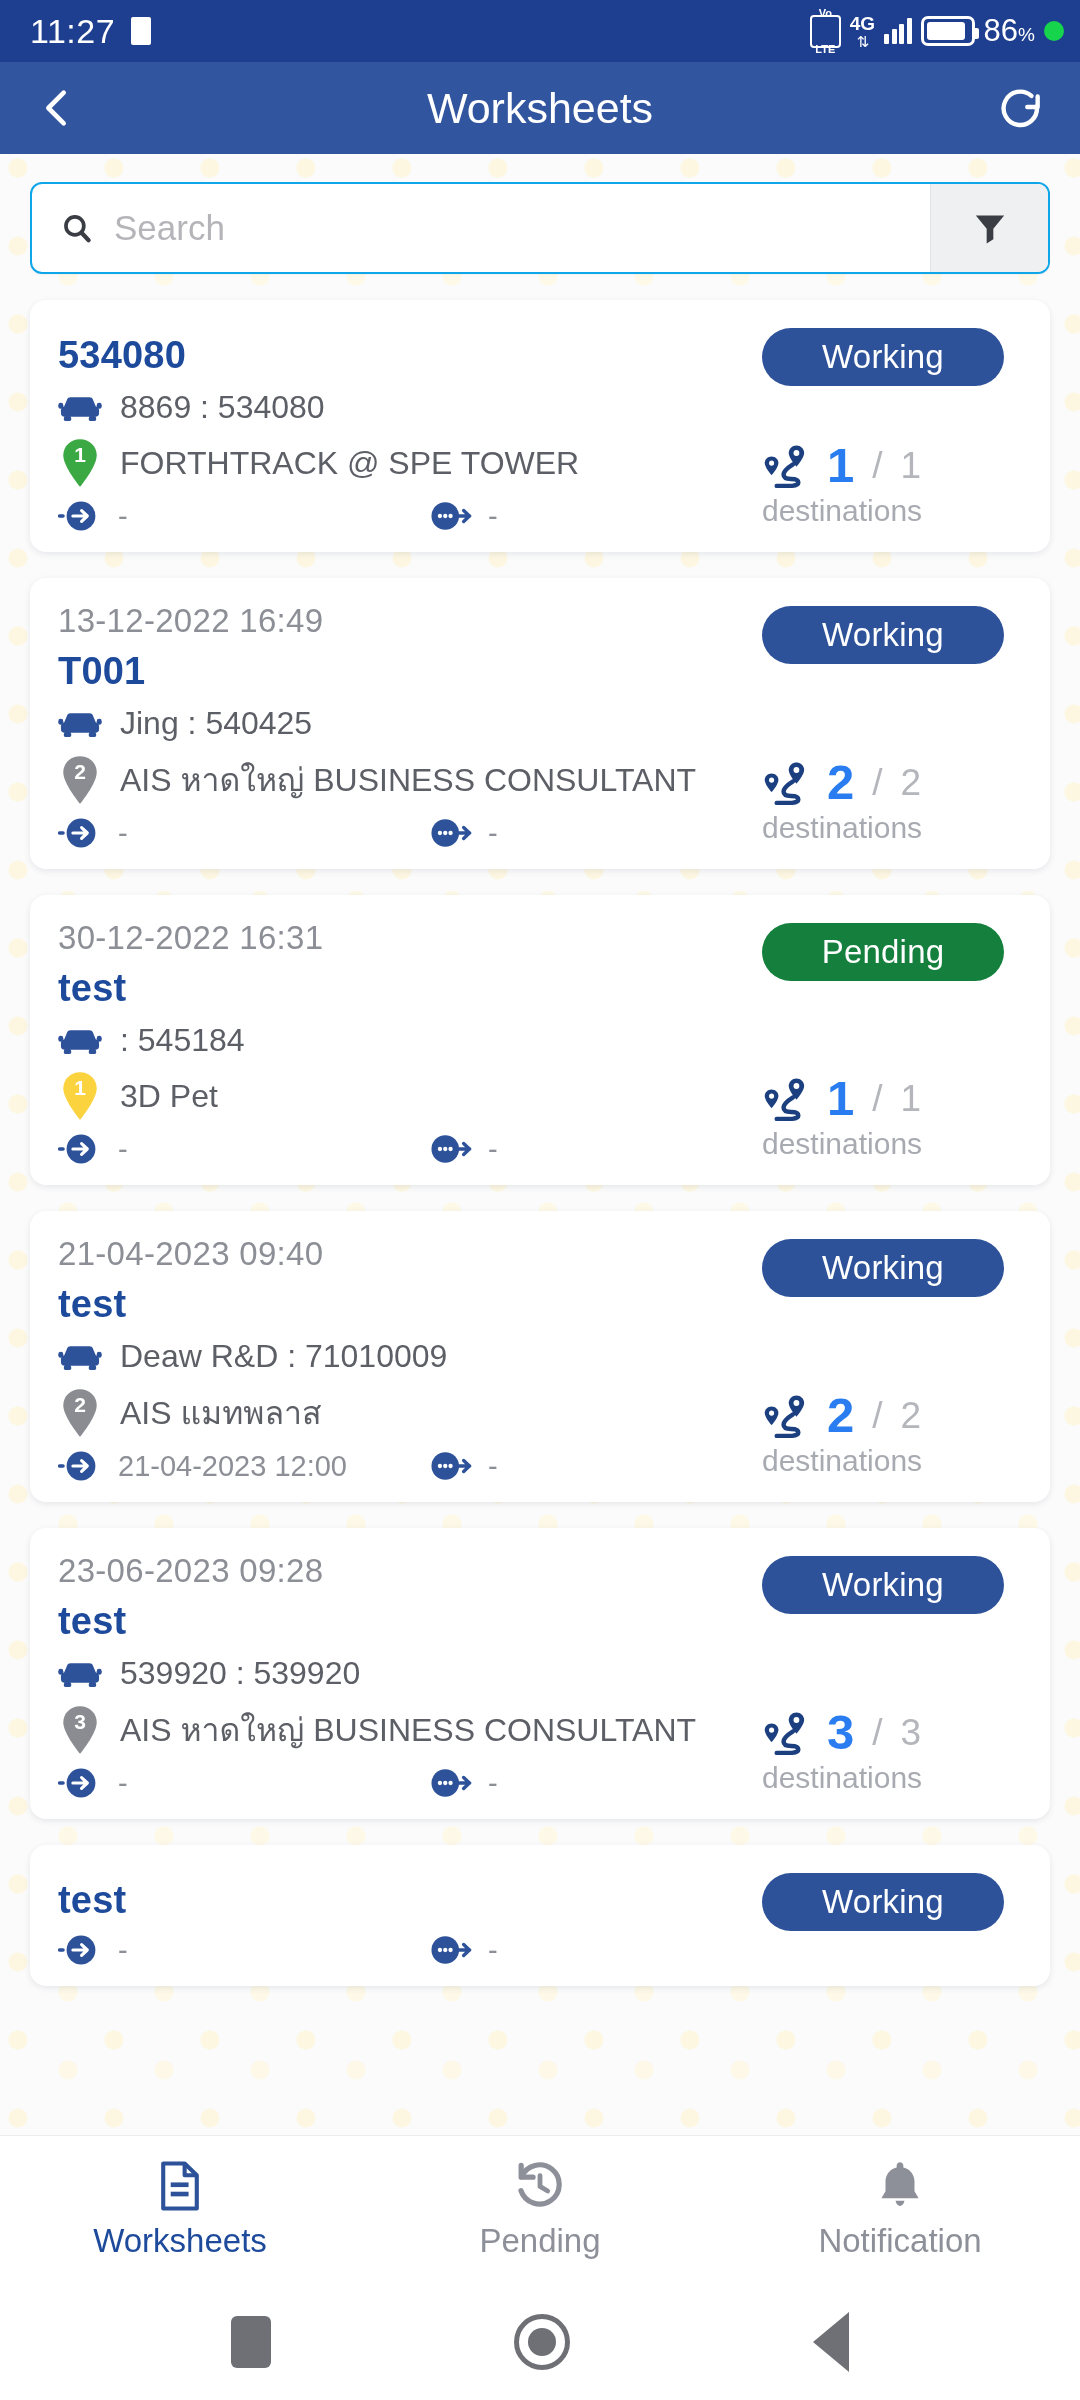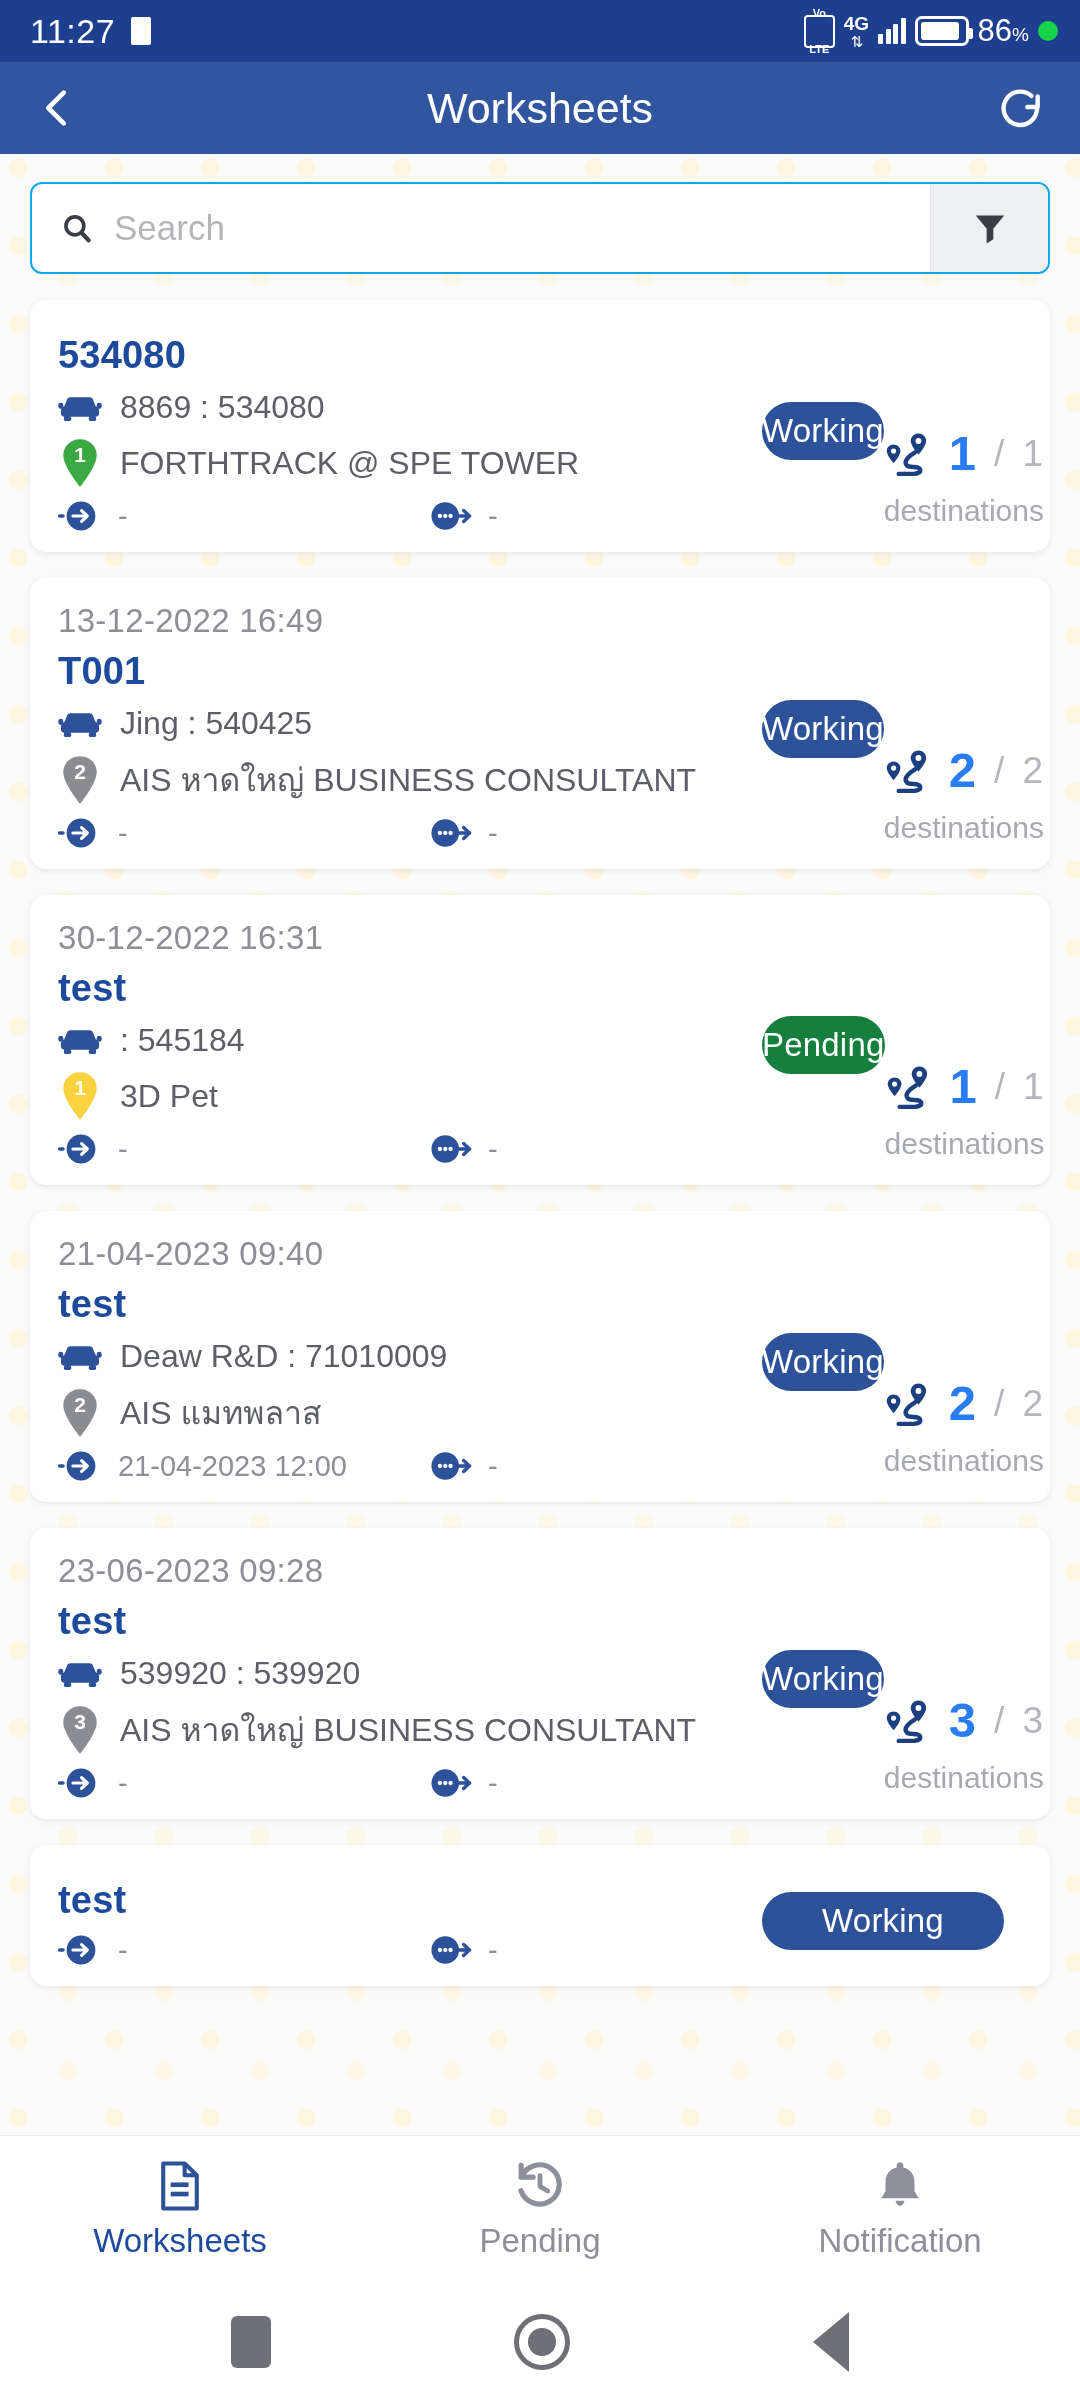--- a/index.html
+++ b/index.html
@@ -8,21 +8,21 @@
     font-family:"Liberation Sans", sans-serif;
     background:#ffffff;
     overflow:hidden;
   }
   #screen{ position:relative; width:1080px; height:2400px; background:#fafafa; overflow:hidden; }
 
   
   .statusbar{
     height:62px; background:#1e3f8f; color:#fff;
     display:flex; align-items:center; justify-content:space-between;
-    padding:0 22px 0 30px;
+    padding:0 16px 0 30px;
   }
   .sb-left{ display:flex; align-items:center; gap:16px; }
   .sb-clock{ font-size:34px; letter-spacing:.5px; }
   .sb-appicon{ width:20px; height:28px; background:#fff; border-radius:2px; }
   .sb-right{ display:flex; align-items:center; gap:9px; }
   .volte{
     border:2.5px solid #fff; border-radius:4px; width:31px; height:33px;
     display:flex; flex-direction:column; align-items:center; justify-content:center;
     font-size:11px; line-height:11px; font-weight:bold;gap:25px;
   }
@@ -89,21 +89,21 @@
   .cards{ position:relative; z-index:1; margin-top:26px; }
   .card{
     background:#fff; border-radius:16px;
     box-shadow:0 2px 6px rgba(40,50,80,.10);
     padding:24px 28px 18px 28px;
     margin-bottom:26px;
     position:relative;
     display:flex;
   }
   .card-main{ flex:1; min-width:0; }
-  .card-side{ width:260px; flex:none; display:flex; flex-direction:row; align-items:center; }
+  .card-side{ width:260px; flex:none; display:flex; flex-direction:column; align-items:flex-start; }
 
   .c-date{ font-size:33px; color:#8d8f96; letter-spacing:.3px; }
   .c-title{ font-size:38px; font-weight:bold; color:#1e4a9c; margin-top:10px; letter-spacing:.2px; }
 
   .c-row{ display:flex; align-items:center; gap:18px; margin-top:12px; }
   .car-ico{ width:44px; height:30px; flex:none; }
   .c-vehicle{ font-size:32px; color:#5d5f66; white-space:nowrap; }
 
   .pin-wrap{ width:44px; flex:none; display:flex; justify-content:center; }
   .pin{ position:relative; width:38px; height:50px; }
@@ -126,21 +126,21 @@
     display:flex; align-items:center; justify-content:center;
     color:#fff; font-size:33px; letter-spacing:.2px;
     margin-top:4px;
   }
   .dest-block{ margin-top:auto; margin-bottom:6px; display:flex; flex-direction:column; align-items:center; }
   .dest-row{ display:flex; align-items:center; gap:16px; }
   .route-ico{ width:48px; height:46px; }
   .dest-cur{ font-size:49px; color:#2a7df0; font-weight:bold; line-height:49px;}
   .dest-sep{ font-size:37px; color:#b4b6bc; margin:0 2px; line-height:40px;}
   .dest-tot{ font-size:37px; color:#b4b6bc; line-height:40px;}
-  .dest-lbl{ font-size:30px; color:#a8aab1; margin-top:16px; }
+  .dest-lbl{ font-size:30px; color:#a8aab1; margin-top:4px; }
 
   
   .bottomnav{
     height:148px; background:#fff; border-top:1px solid #ececee;
     display:flex; align-items:center;
   }
   .nav-item{
     flex:1; display:flex; flex-direction:column; align-items:center; gap:10px;
     cursor:pointer;
   }

